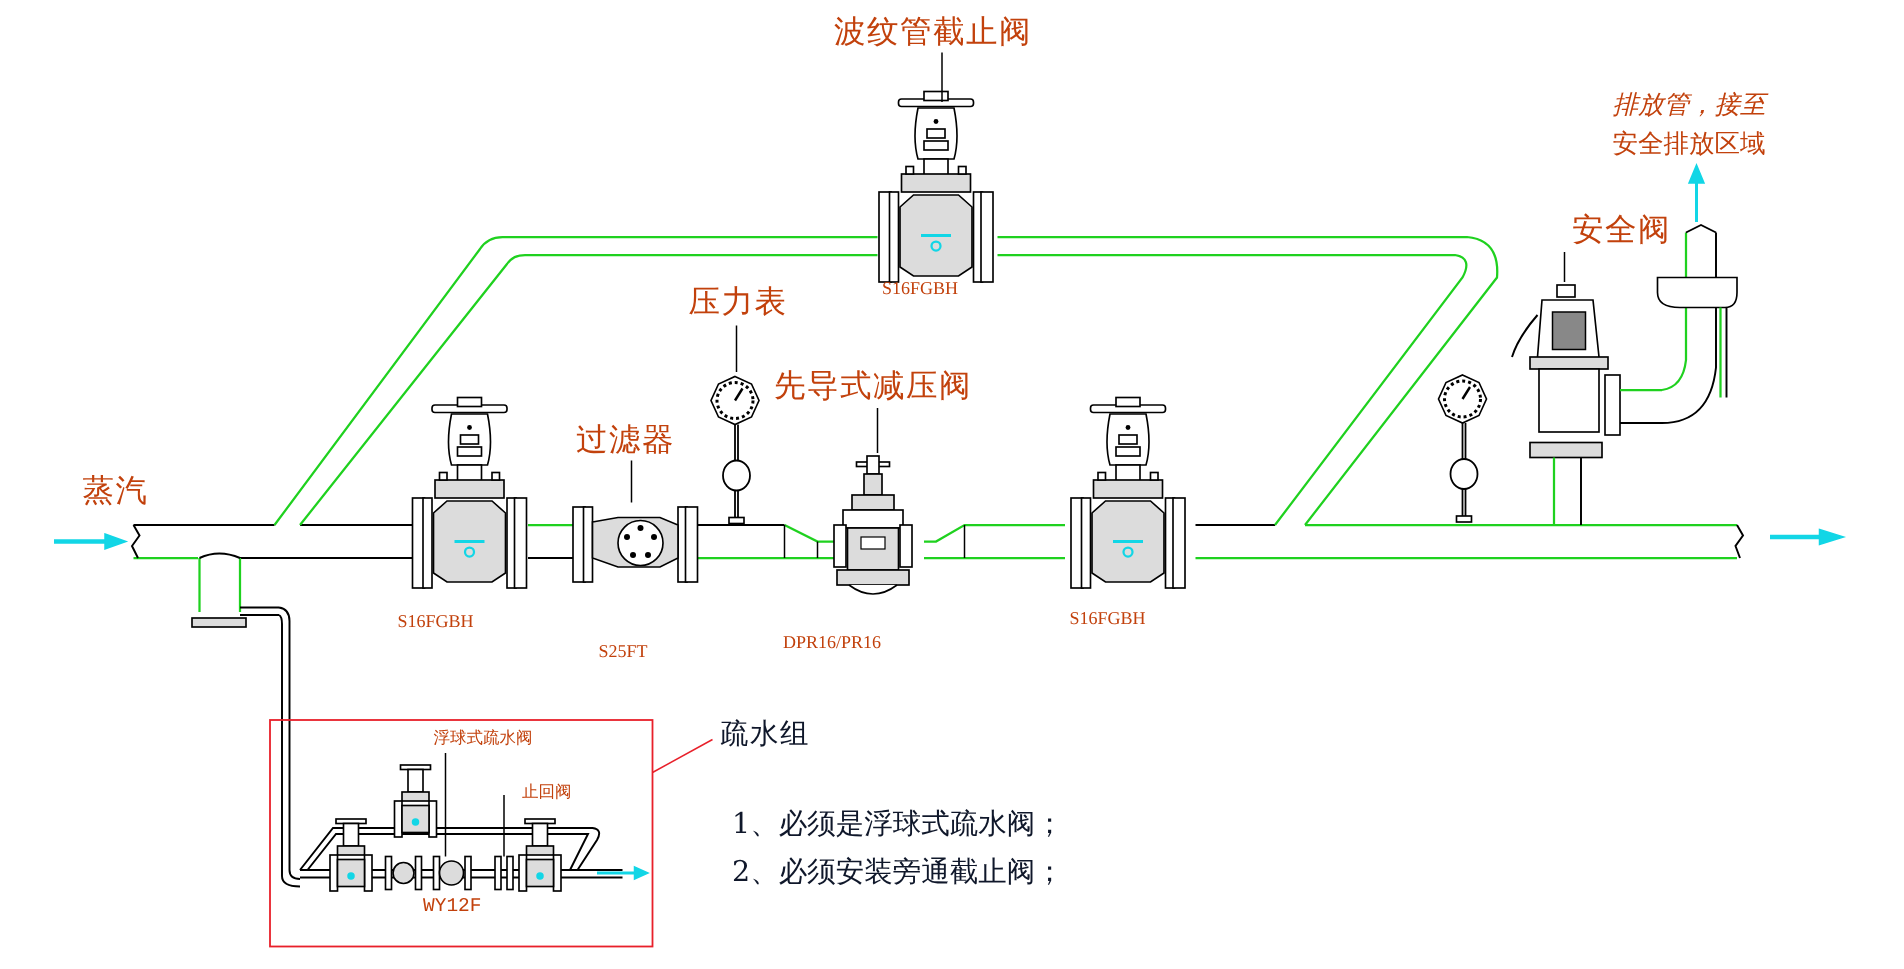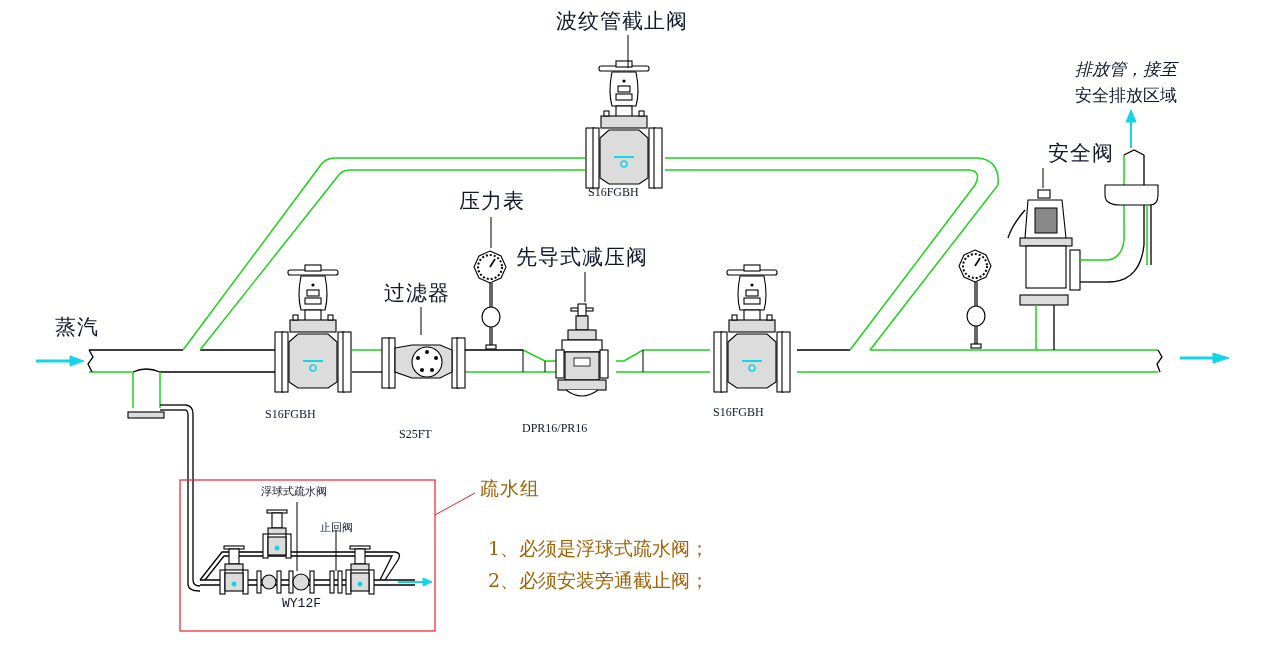--- a/index.html
+++ b/index.html
@@ -1,22 +1,22 @@
 <!DOCTYPE html>
 <html><head>
 <meta charset="utf-8">
 <style>
   html,body{margin:0;padding:0;background:#fff;}
   body{width:1269px;height:646px;position:relative;overflow:hidden;font-family:"DejaVu Serif","Liberation Serif",serif;}
   svg{position:absolute;left:0;top:0;}
-  .lbl{position:absolute;white-space:nowrap;color:#0f172a;font-family:"DejaVu Serif","Liberation Serif",serif;}
+  .lbl{position:absolute;white-space:nowrap;color:#c2410c;font-family:"DejaVu Serif","Liberation Serif",serif;}
   .cn{font-size:21px;letter-spacing:1px;}
   .model{font-size:12px;font-family:"Liberation Serif","DejaVu Serif",serif;letter-spacing:0px;}
-  .small{font-size:11px;}
-  .red{color:#a16207;}
+  .small{font-size:11px;margin-left:28px;}
+  .red{color:#0f172a;}
   .pipe-k{stroke:#000;stroke-width:1.3;fill:none;}
   .pipe-g{stroke:#1fd11f;stroke-width:1.5;fill:none;}
   .dev{stroke:#000;stroke-width:1.1;fill:#fff;}
   .devd{stroke:#000;stroke-width:1.1;fill:#dcdcdc;}
   .cy{fill:#12d6e6;stroke:#12d6e6;}
 </style>
 </head>
 <body>
 
 <svg width="1269" height="646" viewBox="0 0 1269 646">

